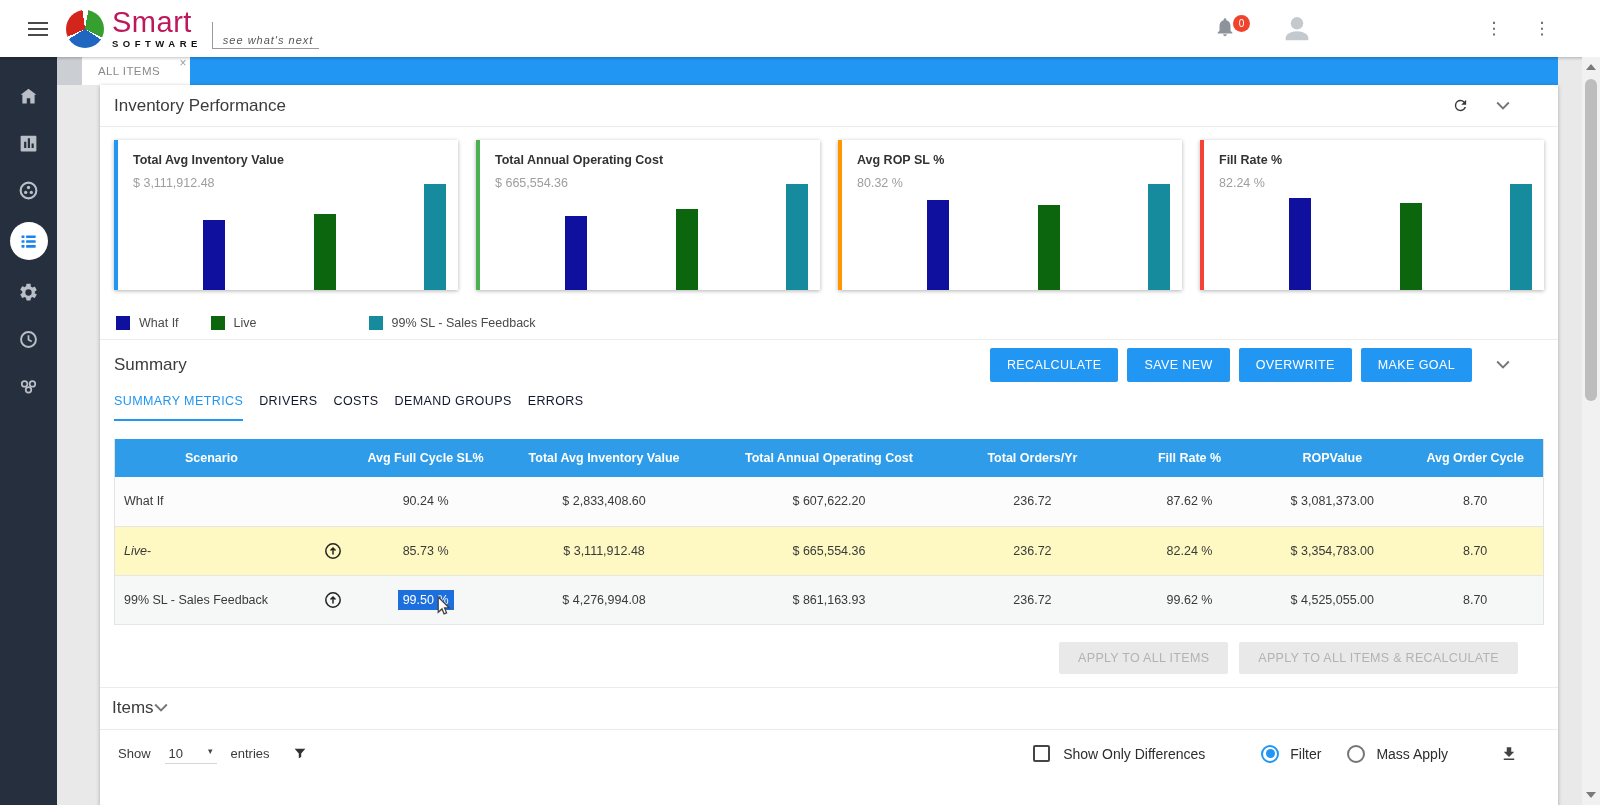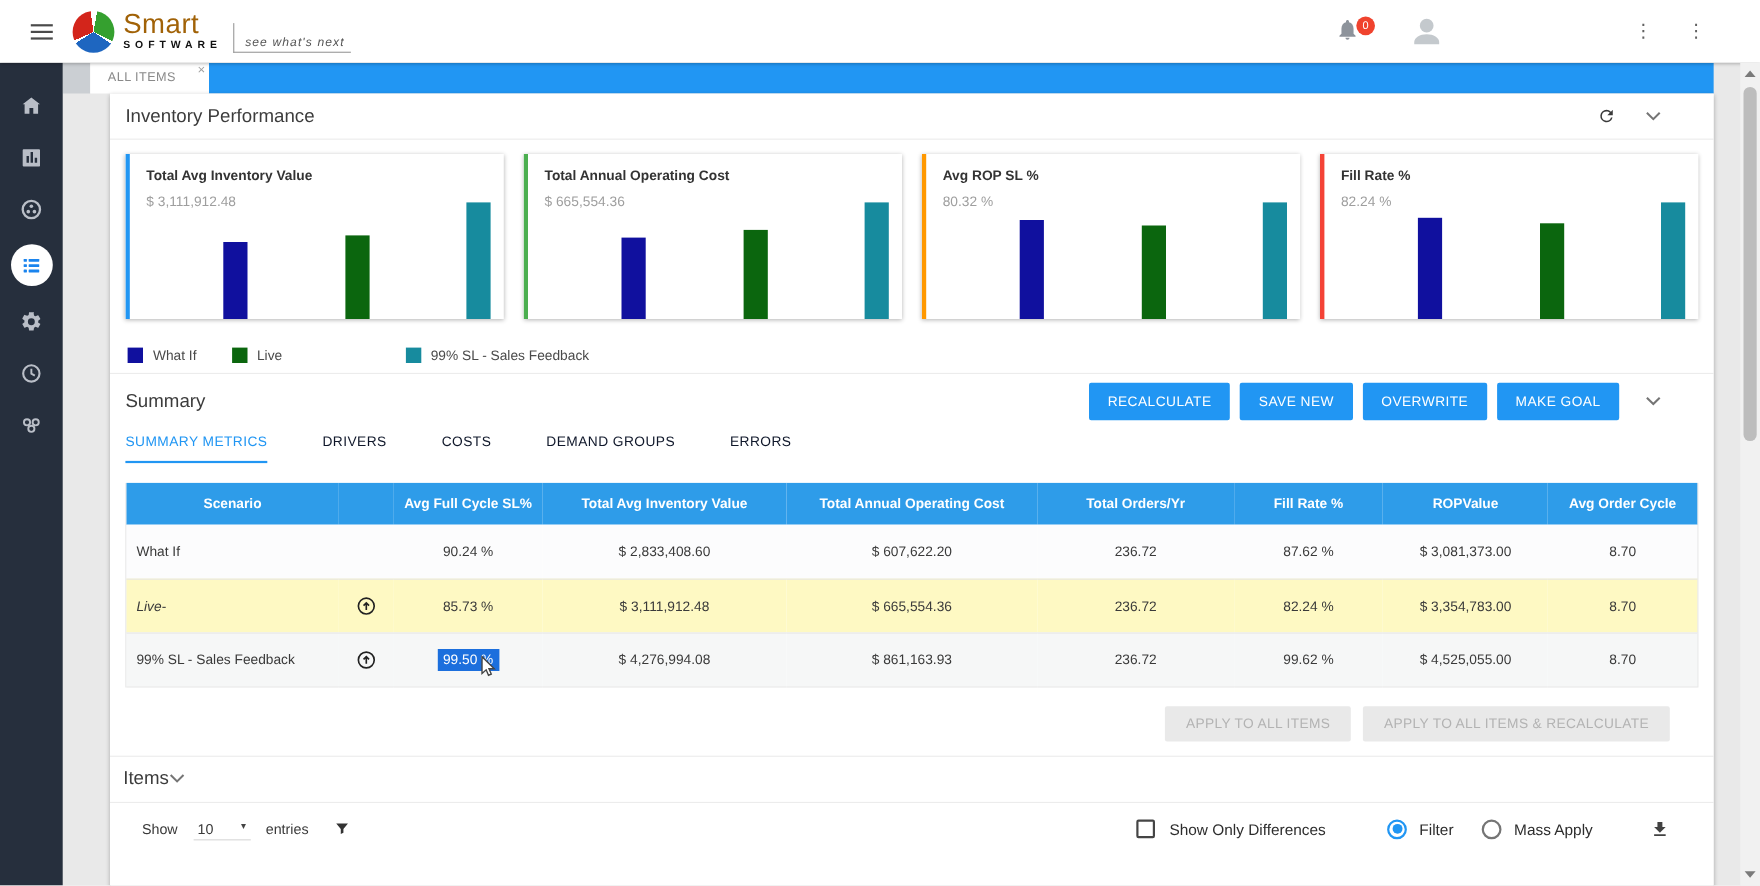--- a/index.html
+++ b/index.html
@@ -8,21 +8,21 @@
 
   
   .header { position:absolute; top:0; left:0; width:1600px; height:57px; background:#fff;
             box-shadow:0 1px 3px rgba(0,0,0,.25); display:flex; align-items:center; z-index:30; }
   .hamburger { margin-left:28px; width:20px; cursor:pointer; }
   .hamburger span { display:block; height:2px; background:#4a4a4a; margin:4px 0; }
   .brand { display:flex; align-items:center; margin-left:18px; }
   .brand-pie { width:38px; height:38px; border-radius:50%;
     background:conic-gradient(#fff 0 10deg,#35a02f 10deg 116deg,#fff 116deg 124deg,#1e66c0 124deg 238deg,#fff 238deg 246deg,#d3251b 246deg 352deg,#fff 352deg 360deg); }
   .brand-text { margin-left:8px; display:flex; flex-direction:column; line-height:1; }
-  .brand-name { font-size:25px; color:#a16207; letter-spacing:.5px; }
+  .brand-name { font-size:29px; color:#be185d; letter-spacing:.5px; }
   .brand-sub { font-size:9.5px; font-weight:bold; color:#111; letter-spacing:4.5px; margin-top:2px; }
   .brand-tag { margin-left:10px; align-self:flex-end; border-left:1px solid #9a9a9a; padding:12px 6px 2px 10px;
                font-style:italic; font-size:11px; color:#555; border-bottom:1px solid #9a9a9a; letter-spacing:1px; }
   .header-right { position:absolute; right:0; top:0; height:57px; display:flex; align-items:center; }
   .bell-wrap { position:relative; width:26px; height:26px; margin-right:40px; cursor:pointer; }
   .bell-wrap svg { width:22px; height:22px; }
   .badge { position:absolute; top:-1px; right:-10px; min-width:17px; height:17px; border-radius:50%;
            background:#f0432e; color:#fff; font-size:10px; display:flex; align-items:center; justify-content:center; }
   .avatar { width:34px; height:34px; margin-right:170px; cursor:pointer; }
   .kebab { font-size:17px; color:#616161; width:20px; text-align:center; cursor:pointer; }
@@ -71,21 +71,21 @@
   .leg-item.third { margin-left:80px; }
   .leg-sq { width:14px; height:14px; margin-right:9px; }
   .leg-label { font-size:12.5px; color:#4a4a4a; }
 
   
   .summary-head { display:flex; align-items:center; padding:8px 48px 0 14px; }
   .btn-blue { background:#2196f3; color:#fff; border:none; height:34px; padding:0 17px; margin-left:9px;
               font-size:12.5px; letter-spacing:.4px; font-family:"Liberation Sans",sans-serif; border-radius:2px; cursor:pointer; }
   .summary-head .chev { margin-left:24px; }
 
-  .tabs-row { display:flex; gap:50px; padding:12px 14px 0 14px; }
+  .tabs-row { display:flex; gap:16px; padding:12px 14px 0 14px; }
   .tab-item { font-size:12.5px; color:#0f172a; letter-spacing:.4px; padding-bottom:11px; cursor:pointer; }
   .tab-item.active { color:#2196f3; border-bottom:2px solid #2196f3; }
 
   
   .tbl-wrap { margin:18px 14px 0 14px; border-left:1px solid #e3e3e3; border-right:1px solid #e3e3e3; }
   table { width:100%; border-collapse:collapse; table-layout:fixed; }
   thead th { background:#2e9ce9; color:#fff; font-size:12.5px; font-weight:bold; height:38px; text-align:center; }
   tbody td { font-size:12.5px; color:#3a3a3a; height:49px; text-align:center; border-bottom:1px solid #e6e6e6; }
   tbody td.scen { text-align:left; padding-left:9px; }
   tbody tr:nth-child(1) { background:#fcfcfd; }
@@ -95,21 +95,21 @@
   .rowic { width:18px; height:18px; vertical-align:middle; cursor:pointer; }
   .sel { display:inline-block; background:#1c6fdd; color:#fff; padding:3px 5px; }
 
   .apply-row { display:flex; justify-content:flex-end; gap:11px; margin:17px 40px 13px 0; }
   .btn-disabled { background:#e9e9e9; color:#b3b3b3; border:none; height:32px; padding:0 19px;
                   font-size:12.5px; letter-spacing:.3px; font-family:"Liberation Sans",sans-serif; border-radius:2px; }
 
   
   .items-head { display:flex; align-items:center; height:43px; padding:0 48px 0 12px;
                 border-top:1px solid #ececec; border-bottom:1px solid #ececec; }
-  .controls-row { display:flex; align-items:center; padding:14px 40px 0 29px; }
+  .controls-row { display:flex; align-items:center; padding:14px 40px 0 18px; }
   .ctl-label { font-size:13px; color:#3a3a3a; }
   .page-select { display:inline-flex; align-items:flex-start; justify-content:space-between; width:52px; margin:0 14px;
                  border-bottom:1px solid #d6d6d6; padding:2px 4px; font-size:13px; color:#3a3a3a; cursor:pointer; }
   .page-select .arrow { font-size:9px; color:#444; }
   .funnel { width:16px; height:16px; margin-left:22px; cursor:pointer; }
   .controls-right { margin-left:auto; display:flex; align-items:center; }
   .checkbox { width:17px; height:17px; border:2px solid #454545; border-radius:2px; background:#fff; cursor:pointer; }
   .cb-label { font-size:14px; color:#2d2d2d; margin:0 56px 0 13px; }
   .radio { width:18px; height:18px; border-radius:50%; border:2px solid #757575; display:flex;
            align-items:center; justify-content:center; cursor:pointer; }

